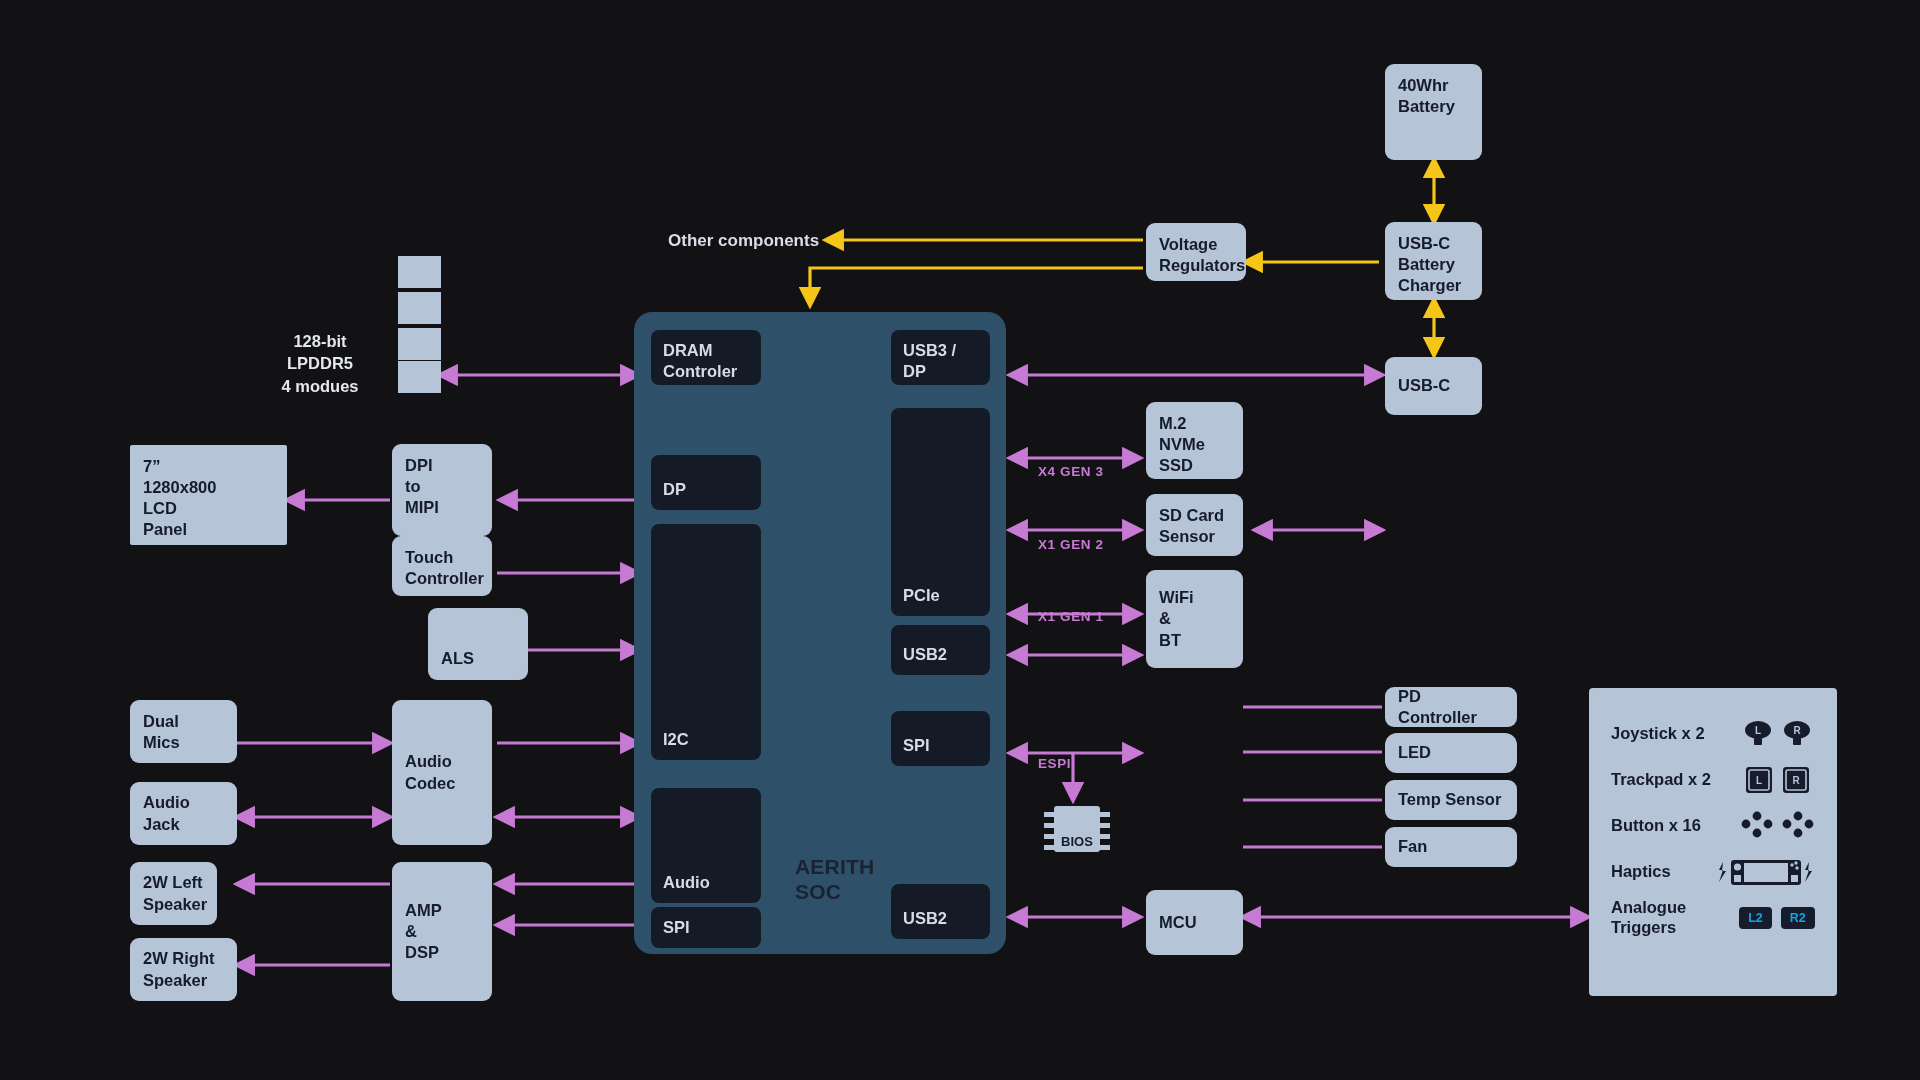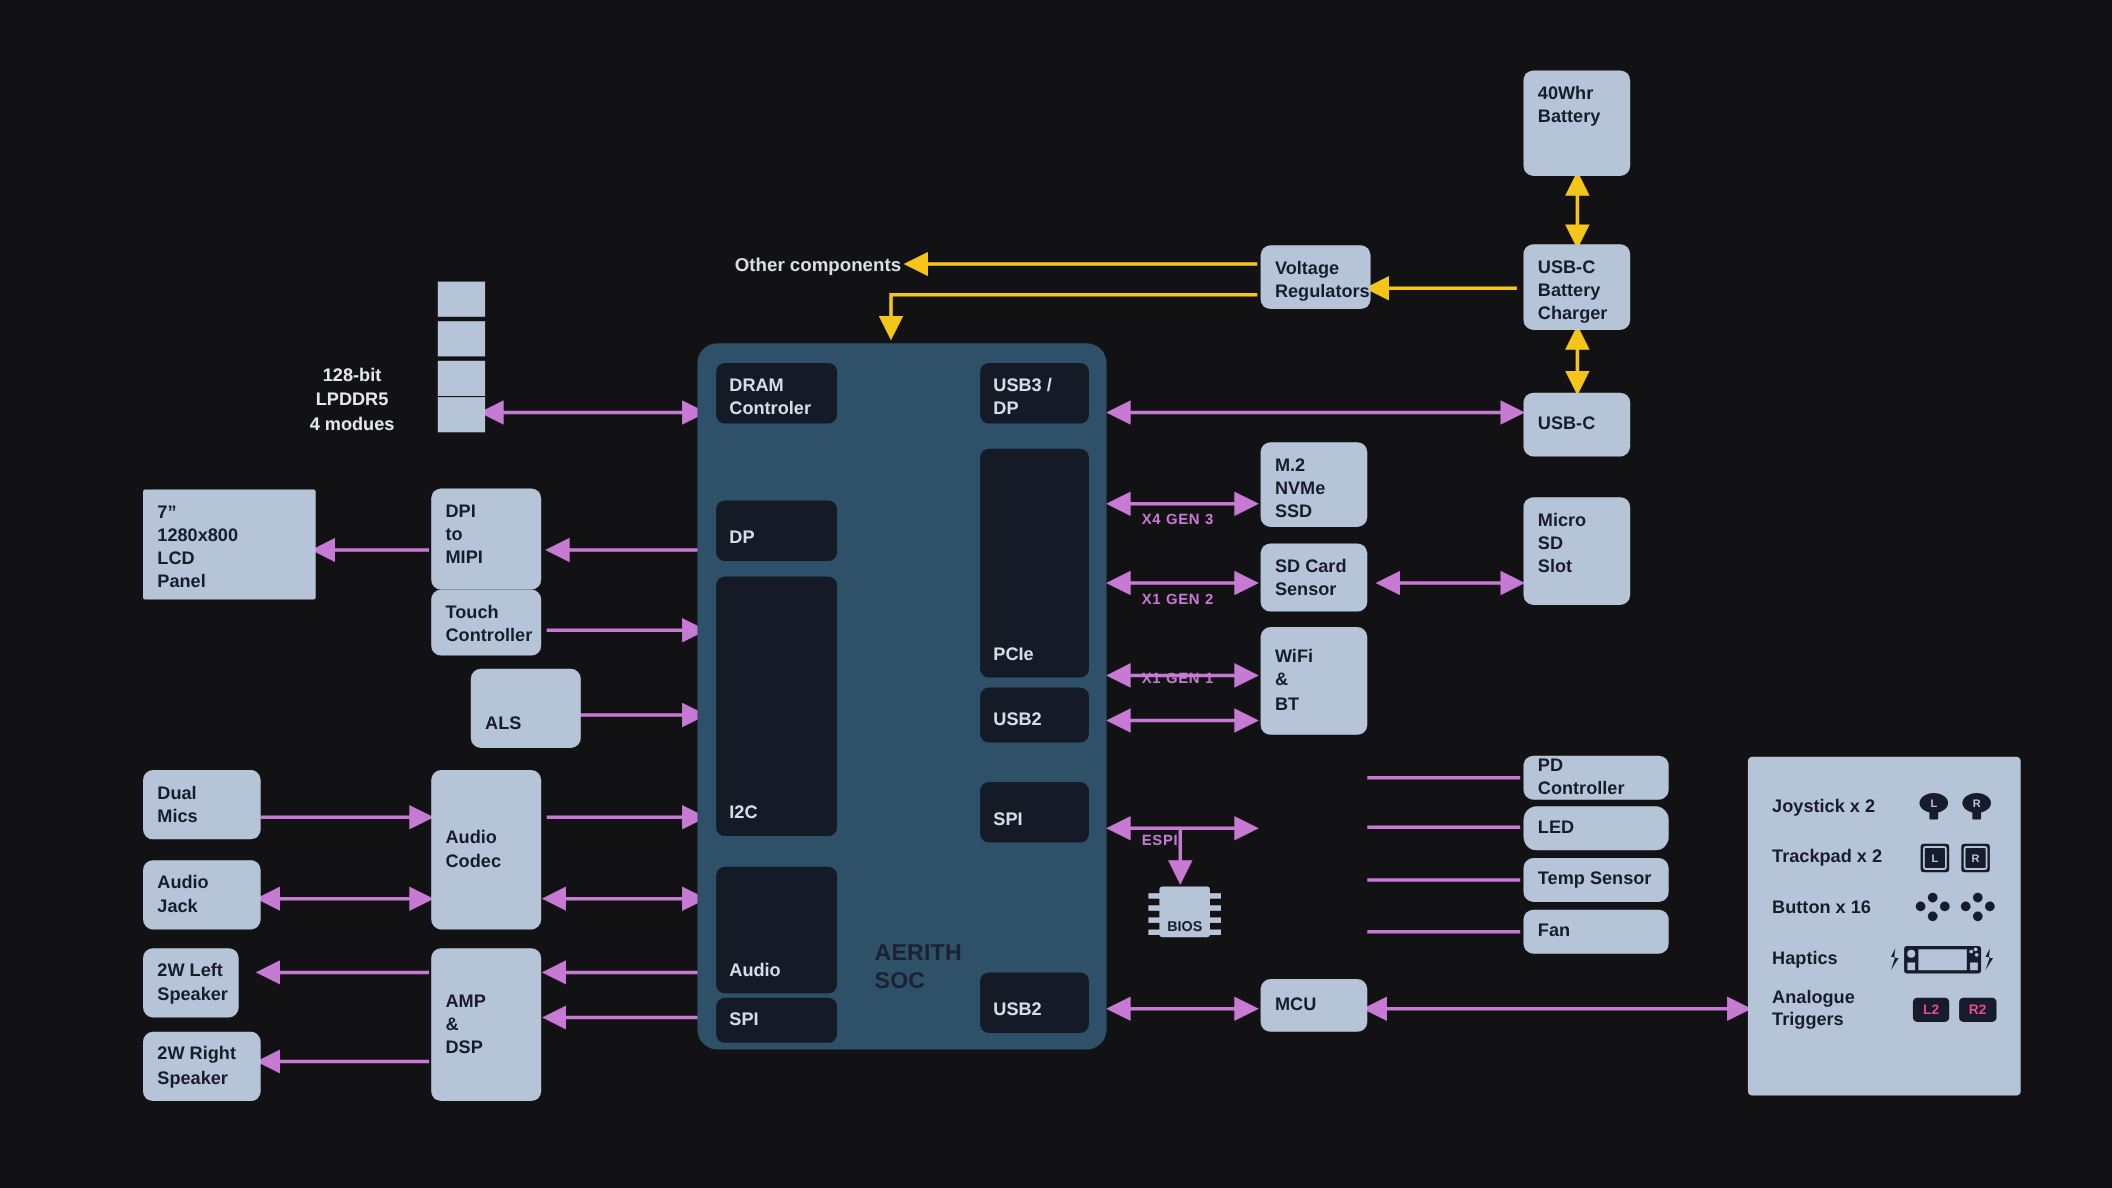--- a/index.html
+++ b/index.html
@@ -107,21 +107,21 @@
   }
   #controls .rlabel {
     color: #161c2b; font-size: 16.5px; font-weight: bold;
     width: 128px; line-height: 1.2; white-space: pre-line;
   }
   #controls .ricons {
     flex: 1; display: flex; align-items: center; justify-content: center; gap: 9px;
   }
   .ic-dark { fill: #161c2b; }
   .pillbtn {
-    background: #161c2b; color: #ec4899; font-size: 12.5px; font-weight: bold;
+    background: #161c2b; color: #0ea5e9; font-size: 12.5px; font-weight: bold;
     border-radius: 4px; padding: 5px 9px; line-height: 1;
   }
 </style>
 </head>
 <body>
 
 <div id="stage">
 
   <svg id="wires" viewBox="0 0 1920 1080">
     <defs>
@@ -283,27 +283,24 @@
 Battery
 Charger</div>
   <div class="blk top" style="left:1146px;top:223px;width:100px;height:58px;">Voltage
 Regulators</div>
   <div class="blk mid" style="left:1385px;top:357px;width:97px;height:58px;">USB-C</div>
   <div class="blk top" style="left:1146px;top:402px;width:97px;height:77px;">M.2
 NVMe
 SSD</div>
   <div class="blk top" style="left:1146px;top:494px;width:97px;height:62px;">SD Card
 Sensor</div>
-  <div class="blk top" style="left:1385px;top:452px;width:97px;height:98px;">Micro
-SD
-Slot</div>
   <div class="blk mid" style="left:1146px;top:570px;width:97px;height:98px;">WiFi
 &amp;
 BT</div>
-  <div class="blk mid" style="left:1146px;top:890px;width:97px;height:48px;">MCU</div>
+  <div class="blk mid" style="left:1146px;top:890px;width:97px;height:65px;">MCU</div>
   <div class="blk mid" style="left:1385px;top:687px;width:132px;height:40px;">PD Controller</div>
   <div class="blk mid" style="left:1385px;top:733px;width:132px;height:40px;border-radius:12px;">LED</div>
   <div class="blk mid" style="left:1385px;top:780px;width:132px;height:40px;">Temp Sensor</div>
   <div class="blk mid" style="left:1385px;top:827px;width:132px;height:40px;">Fan</div>
 
   <div id="controls" style="left:1589px;top:688px;width:248px;height:308px;">
 
     <div class="row">
       <div class="rlabel">Joystick x 2</div>
       <div class="ricons">

